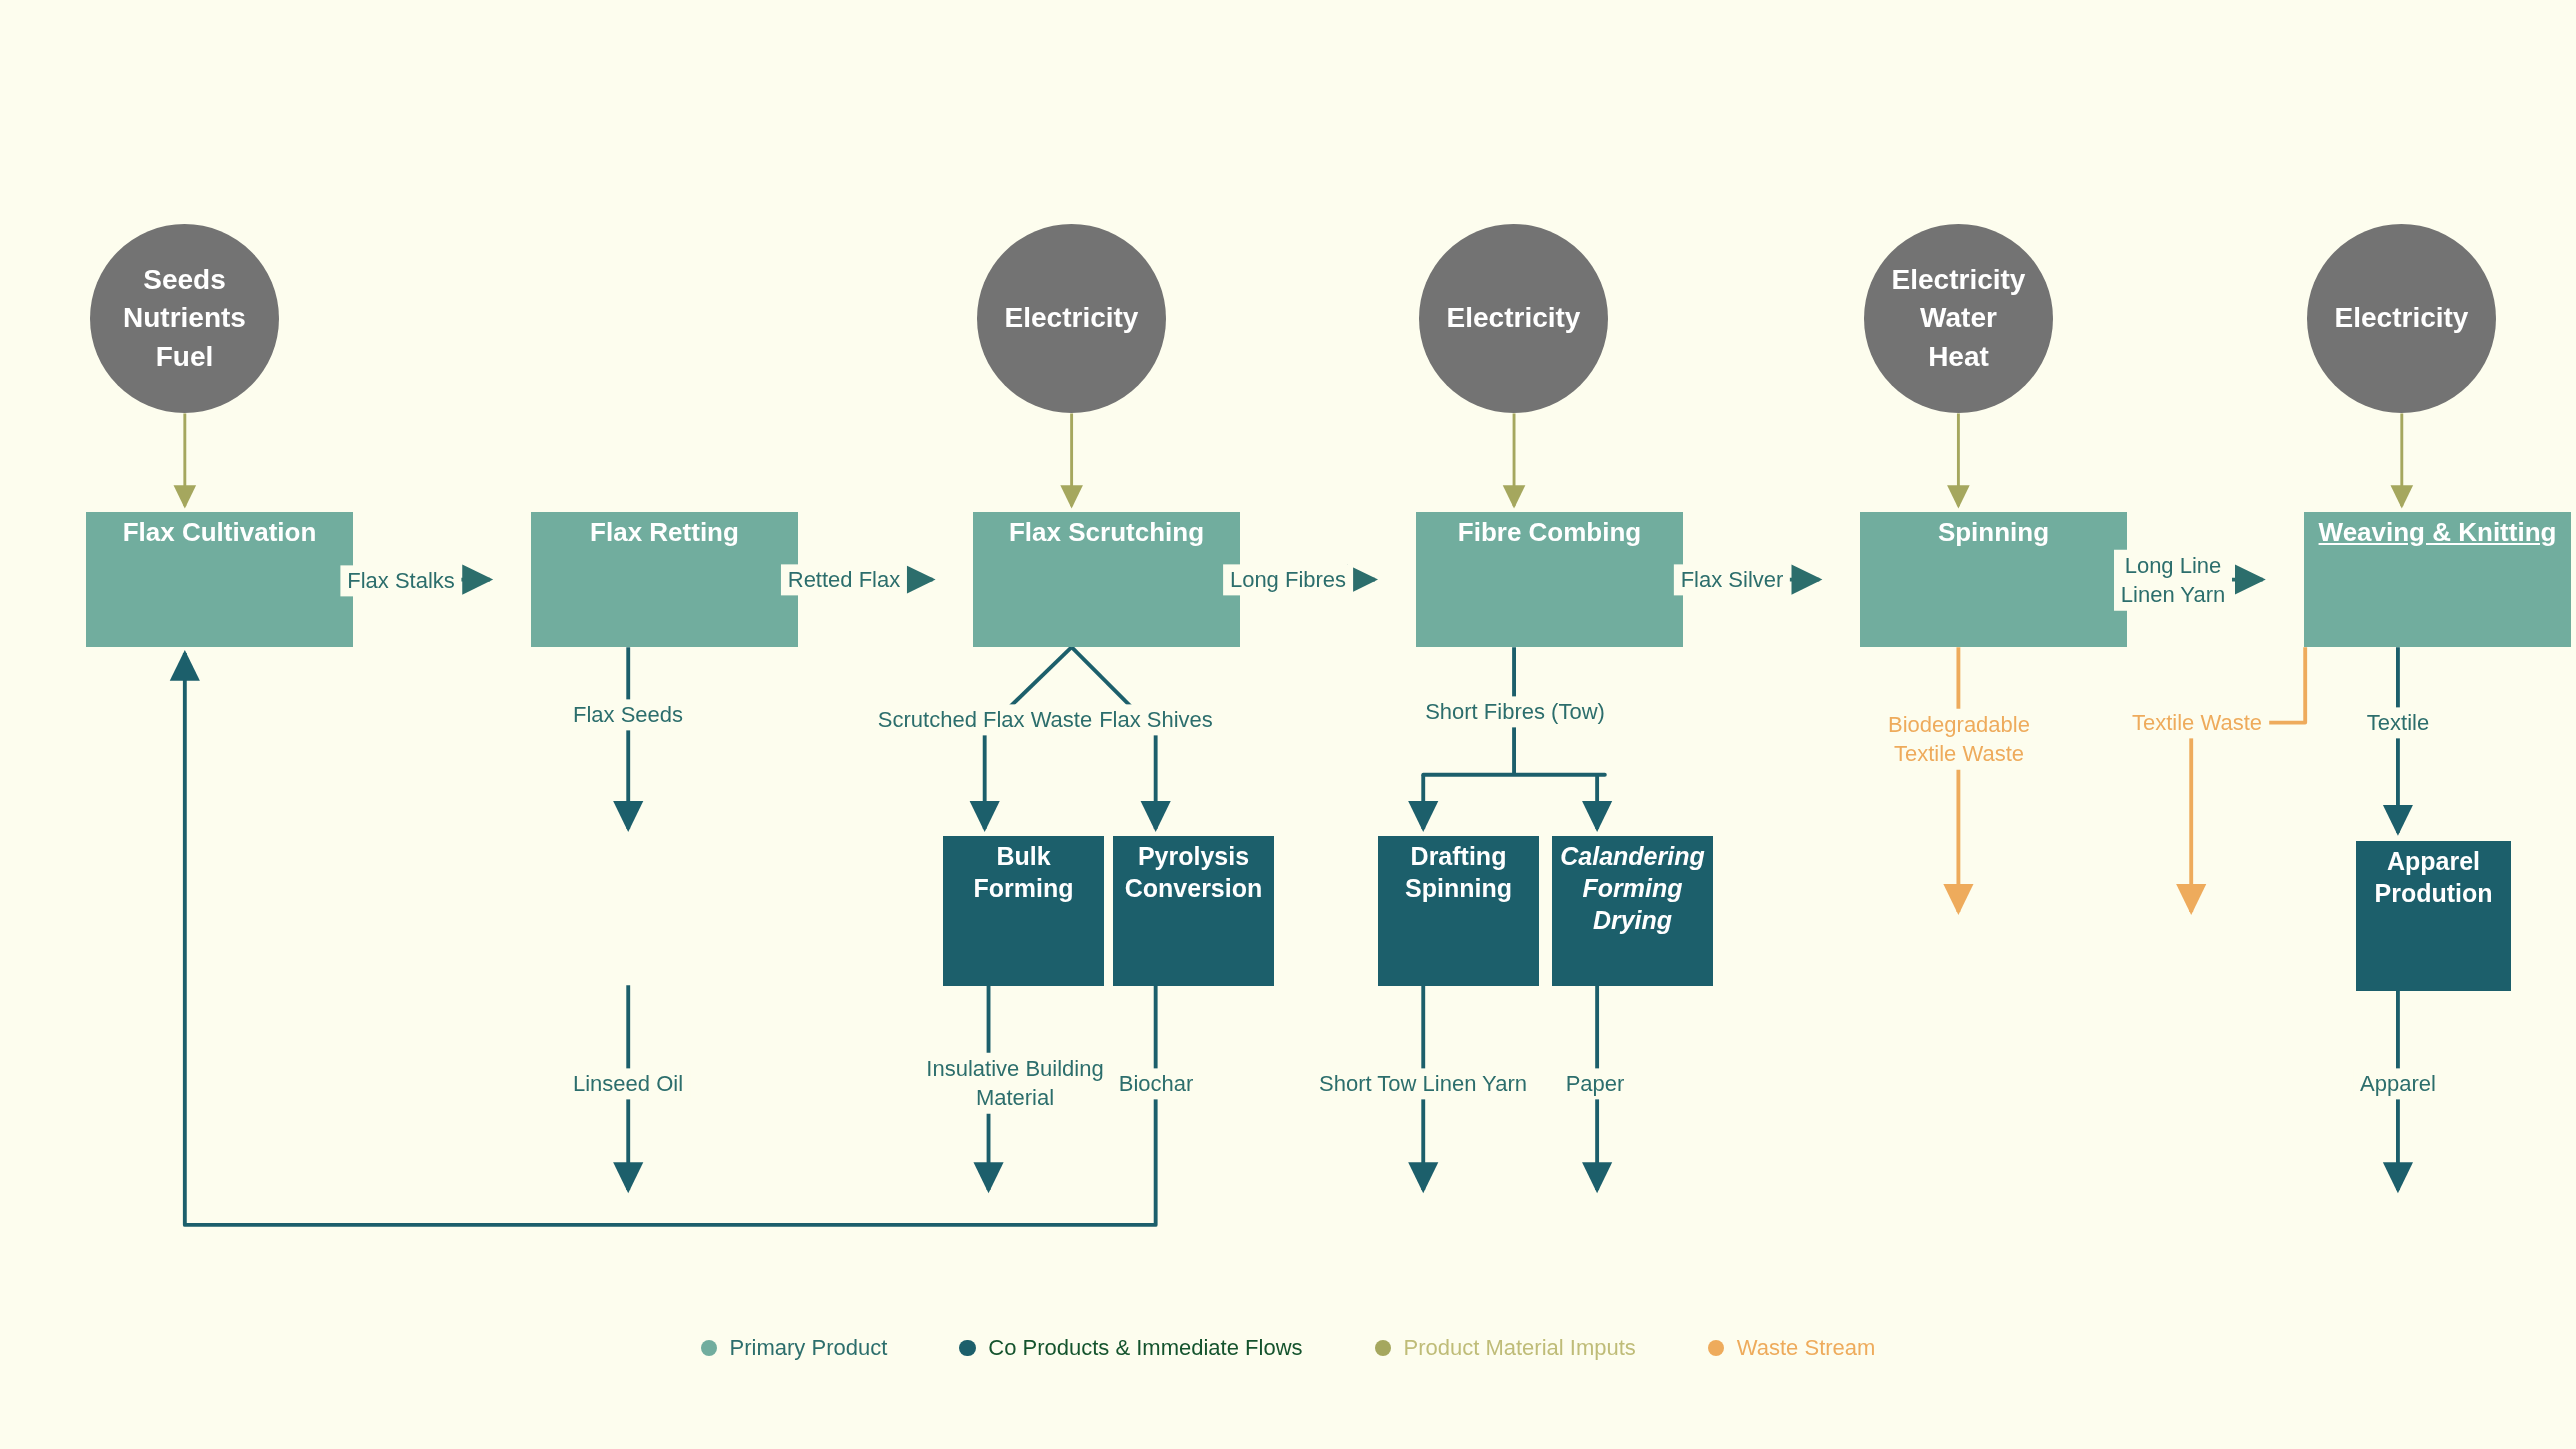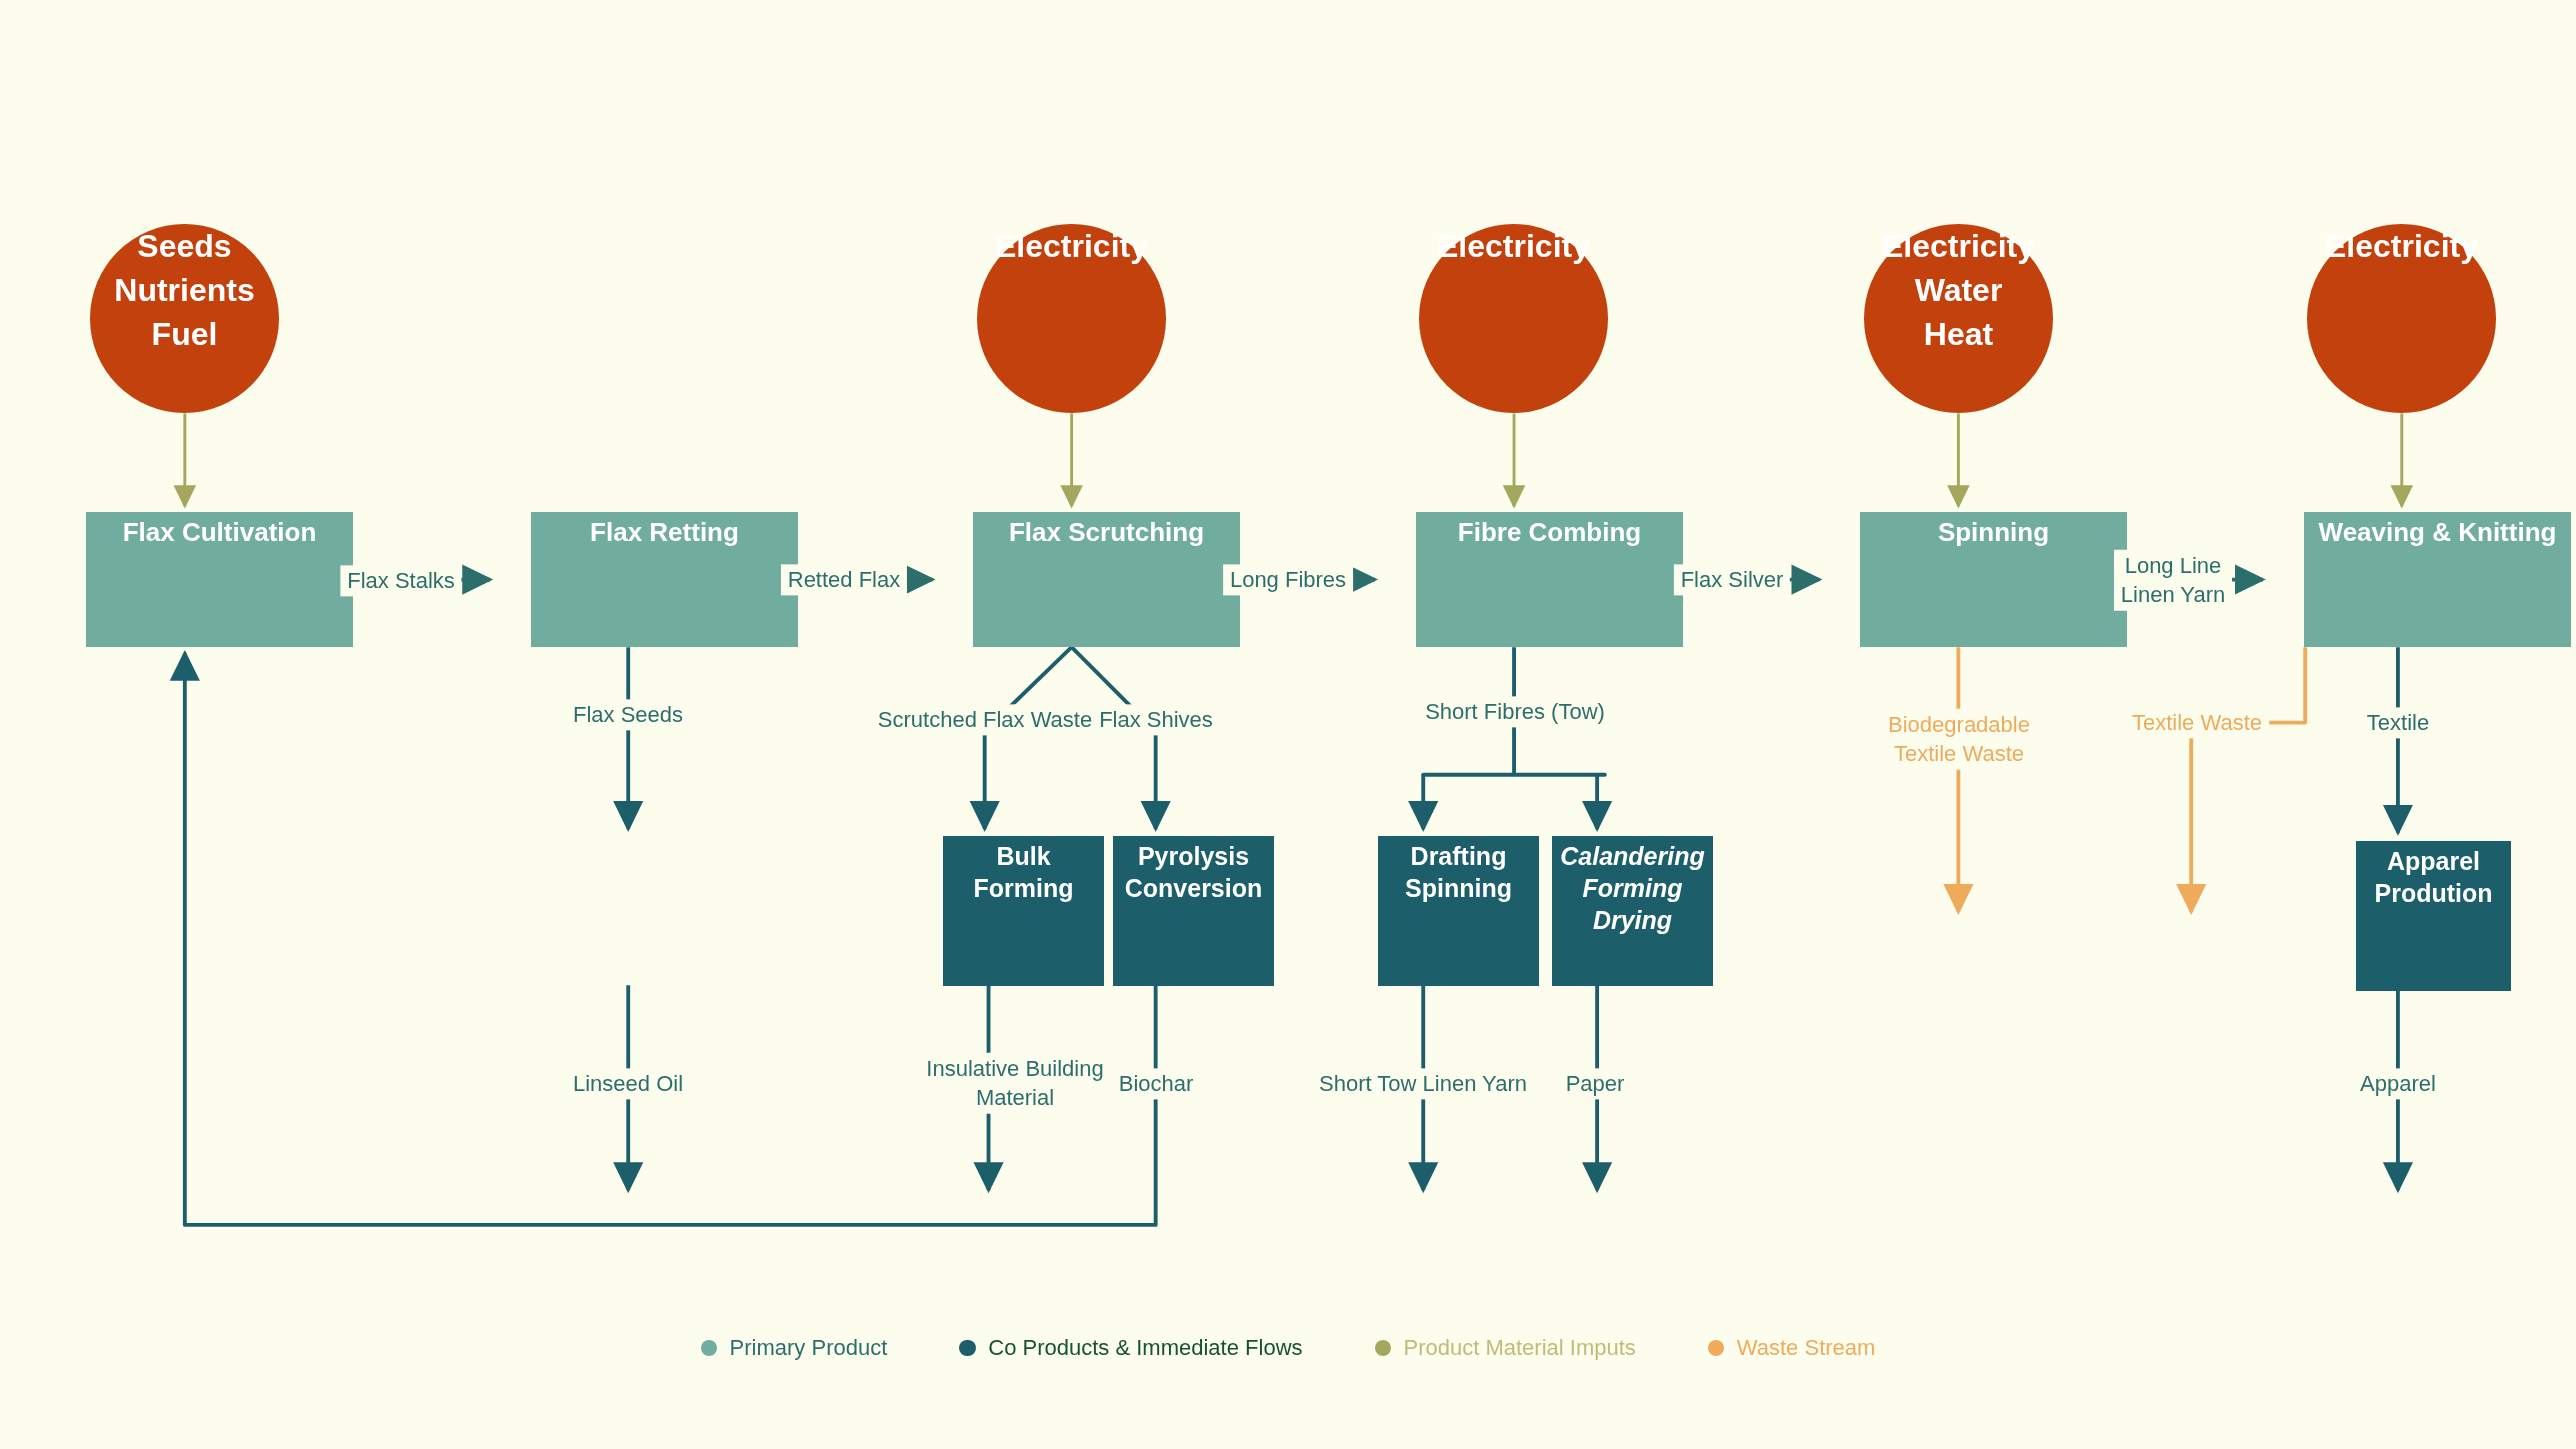--- a/index.html
+++ b/index.html
@@ -44,27 +44,28 @@
     background: #71ad9e;
     font-size: 26px;
   }
   .node-co {
     background: #1c5f6b;
     font-size: 25px;
   }
   .node-input {
     position: absolute;
     border-radius: 50%;
-    background: #c2410c;
-    display: flex;
+    background: #737373;
+    display: flex;
+    align-items: center;
     justify-content: center;
     text-align: center;
     color: #ffffff;
     font-weight: bold;
-    font-size: 32px;
+    font-size: 28px;
     line-height: 1.38;
     box-sizing: border-box;
   }
   .edge-label {
     position: absolute;
     text-align: center;
     font-size: 22px;
     line-height: 1.33;
     color: #2c6e6c;
     white-space: pre-line;
@@ -215,21 +216,21 @@
   </div>
   <div class="node-box node-primary" style="left:938px; top:512px; width:267px; height:135px;">
     <span>Flax Scrutching</span>
   </div>
   <div class="node-box node-primary" style="left:1381px; top:512px; width:267px; height:135px;">
     <span>Fibre Combing</span>
   </div>
   <div class="node-box node-primary" style="left:1825px; top:512px; width:267px; height:135px;">
     <span>Spinning</span>
   </div>
-  <div class="node-box node-primary" style="left:2269px; top:512px; width:267px; height:135px;">
+  <div class="node-box node-primary" style="left:2269px; top:512px; width:267px; height:135px;text-decoration:underline;">
     <span>Weaving &amp; Knitting</span>
   </div>
 
   <div class="node-box node-co" style="left:908px; top:836px; width:161px; height:150px;">
     <span>Bulk<br>Forming</span>
   </div>
   <div class="node-box node-co" style="left:1078px; top:836px; width:161px; height:150px;">
     <span>Pyrolysis<br>Conversion</span>
   </div>
   <div class="node-box node-co" style="left:1343px; top:836px; width:161px; height:150px;">

